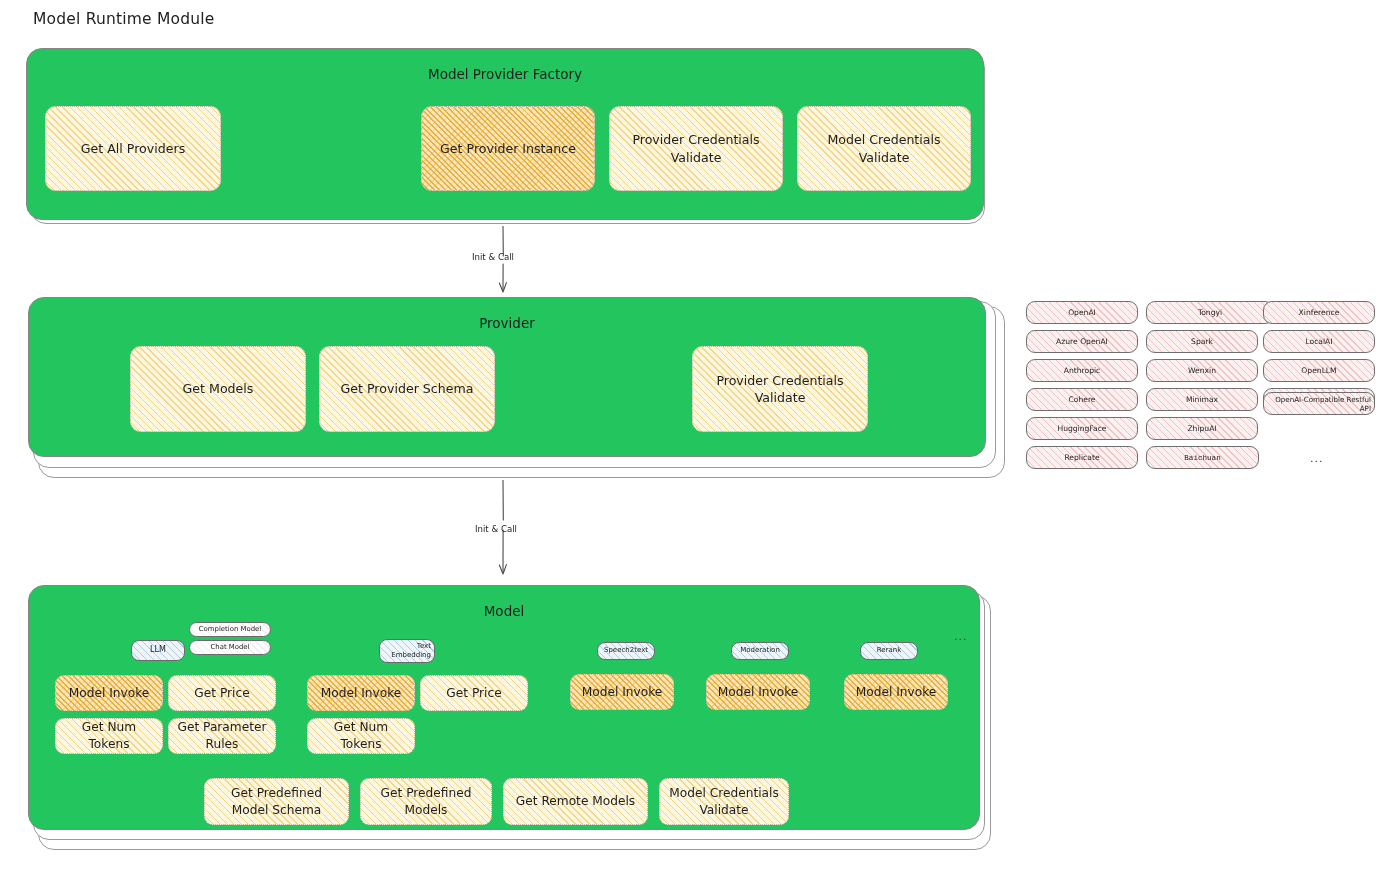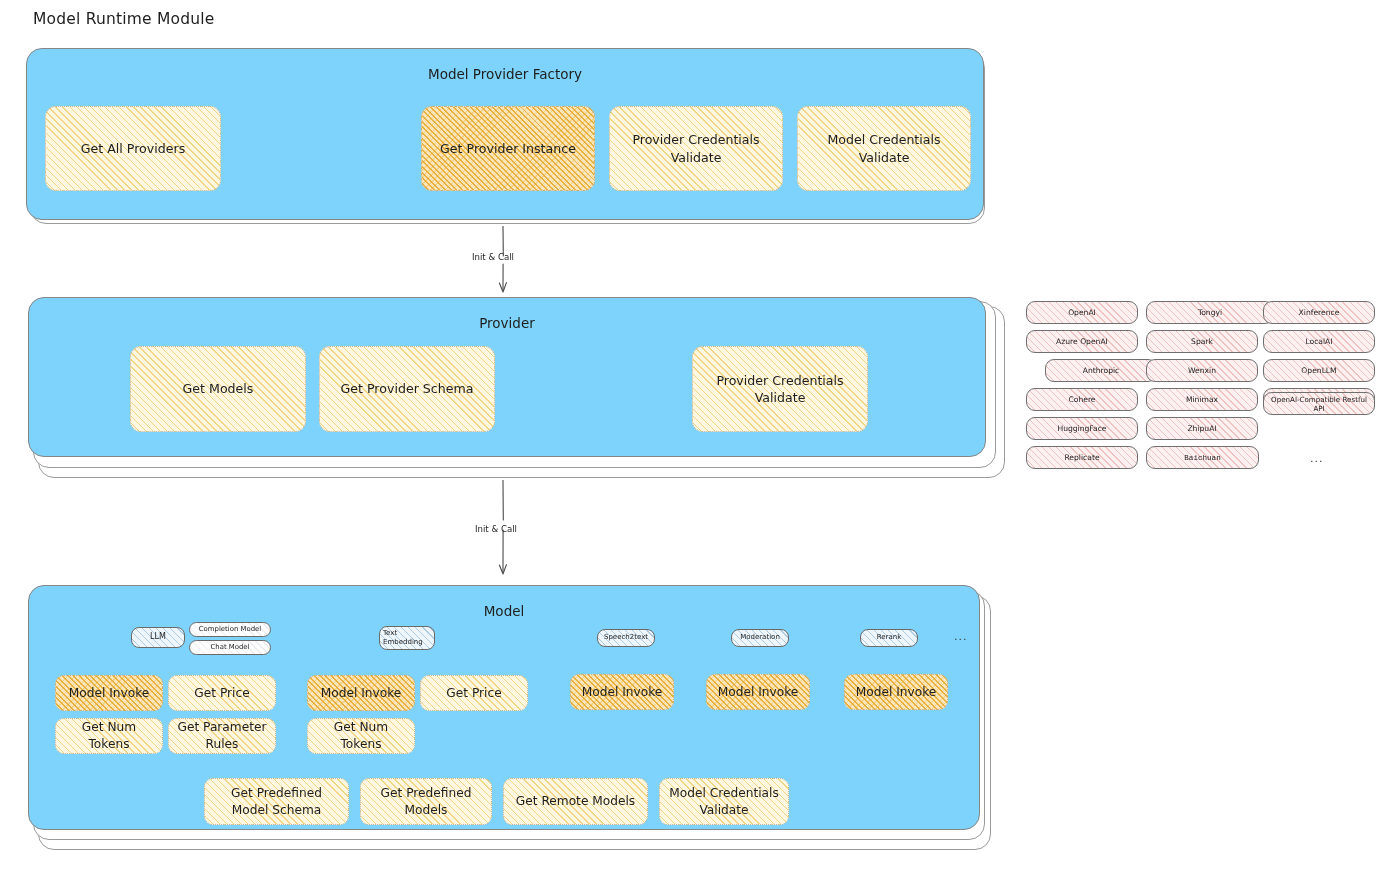--- a/index.html
+++ b/index.html
@@ -27,20 +27,21 @@
       rgba(255,255,255,0) 1.4px, rgba(255,255,255,0) 4px),
       repeating-linear-gradient(-45deg,
       rgba(232,168,40,.35) 0px, rgba(232,168,40,.35) 1px,
       rgba(255,255,255,0) 1px, rgba(255,255,255,0) 5px);
   }
   .hx-blue {
     background-color: #eef6fb;
     background-image: repeating-linear-gradient(45deg,
       rgba(120,170,210,.55) 0px, rgba(120,170,210,.55) 1px,
       rgba(255,255,255,0) 1px, rgba(255,255,255,0) 5px);
+    margin-top: 13px;
   }
   .hx-pink {
     background-color: #fdf0f0;
     background-image: repeating-linear-gradient(45deg,
       rgba(224,140,140,.45) 0px, rgba(224,140,140,.45) 1px,
       rgba(255,255,255,0) 1px, rgba(255,255,255,0) 5px);
   }
   .hx-white {
     background-color: #fdfdfd;
     background-image: repeating-linear-gradient(45deg,
@@ -53,21 +54,21 @@
     position: absolute; left: 33px; top: 10px;
     font-size: 15.5px; letter-spacing: .2px;
     color: #1e1e1e;
   }
 
   
   .card {
     position: absolute;
     border: 1.1px solid #868686;
     border-radius: 16px;
-    background: #7dd3fc;
+    background: #22c55e;
   }
   .card-shadow {
     position: absolute;
     border: 1.1px solid #9a9a9a;
     border-radius: 16px;
     background: #ffffff;
   }
   .card-title {
     position: absolute; top: 17px; left: 0; right: 0;
     text-align: center;
@@ -88,34 +89,34 @@
     padding: 2px 6px;
   }
   .dbox.sm { font-size: 12.2px; border-radius: 9px; margin-top: 12px; }
 
   
   .tag {
     position: absolute;
     border: 1.1px solid #6a6a6a;
     border-radius: 8px;
     display: flex; align-items: center; justify-content: center;
-    text-align: left;
+    text-align: right;
     font-size: 7.4px;
     line-height: 1.3;
     color: #1e1e1e;
     padding: 1px 3px;
   }
 
   
   .chip {
     position: absolute;
     border: 1.1px solid #6f6f6f;
     border-radius: 9px;
     display: flex; align-items: center; justify-content: center;
-    text-align: center;
+    text-align: right;
     font-size: 7.6px;
     color: #1e1e1e;
     padding: 1px 3px;
   }
 
   .ellipsis {
     position: absolute;
     font-size: 12px; color: #3a3a3a;
     letter-spacing: 1px;
   }
@@ -175,21 +176,21 @@
     <span>Provider Credentials Validate</span>
   </div>
 </div>
 
 <div class="chip hx-pink" style="left:1026px; top:301px; width:112px; height:23px;">
   <span>OpenAI</span>
 </div>
 <div class="chip hx-pink" style="left:1026px; top:330px; width:112px; height:23px;">
   <span>Azure OpenAI</span>
 </div>
-<div class="chip hx-pink" style="left:1026px; top:359px; width:112px; height:23px;margin-left:19px;">
+<div class="chip hx-pink" style="left:1026px; top:359px; width:112px; height:23px;">
   <span>Anthropic</span>
 </div>
 <div class="chip hx-pink" style="left:1026px; top:388px; width:112px; height:23px;">
   <span>Cohere</span>
 </div>
 <div class="chip hx-pink" style="left:1026px; top:417px; width:112px; height:23px;">
   <span>HuggingFace</span>
 </div>
 <div class="chip hx-pink" style="left:1026px; top:446px; width:112px; height:23px;">
   <span>Replicate</span>

